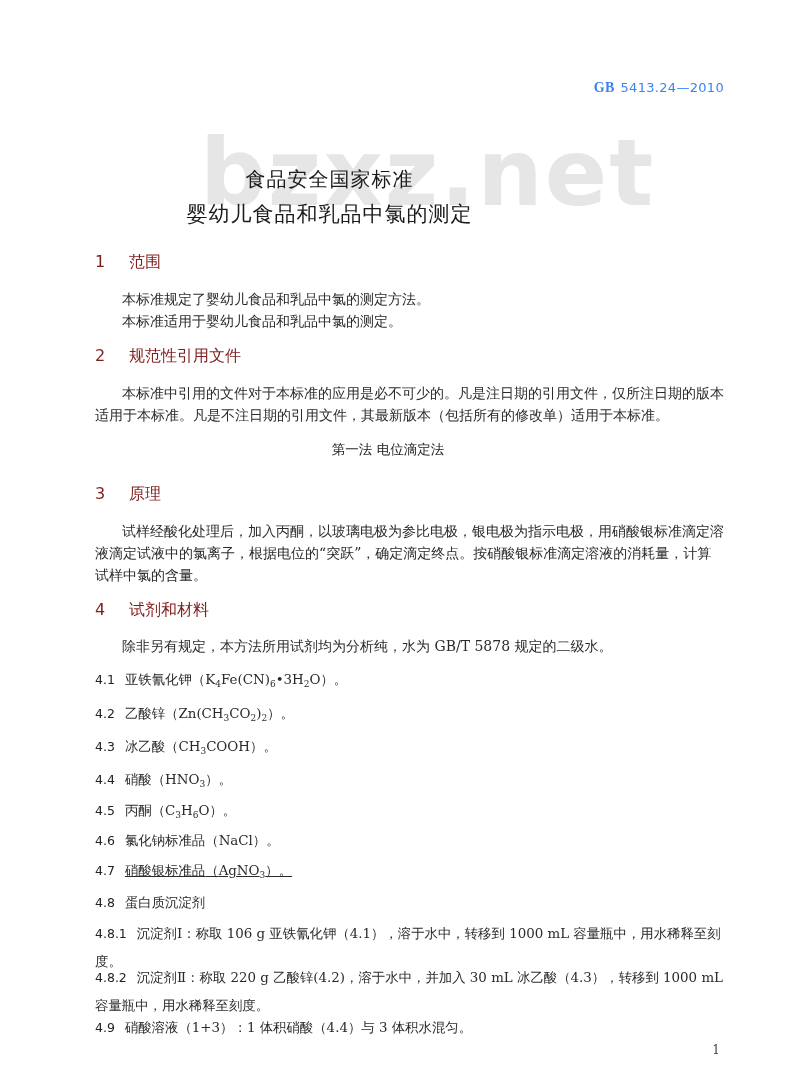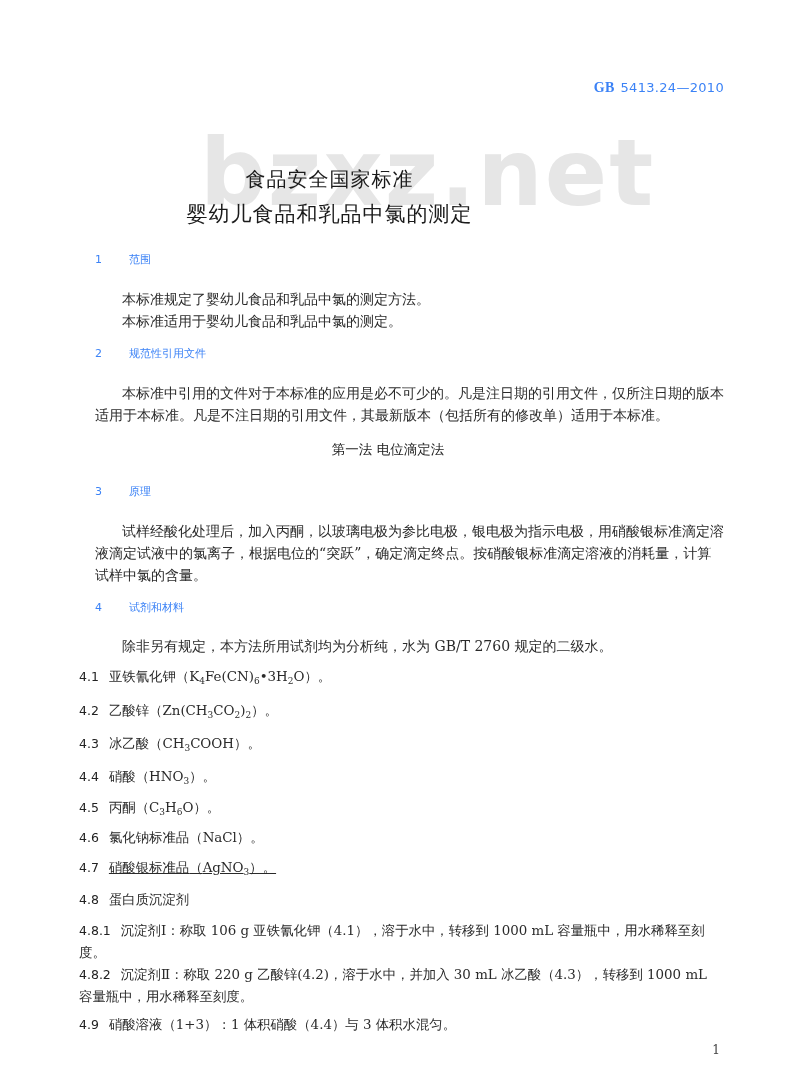--- a/index.html
+++ b/index.html
@@ -3,26 +3,26 @@
   <meta charset="utf-8">
   <style>
     html, body { margin: 0; padding: 0; background: #ffffff; }
     body { width: 800px; height: 1090px; position: relative; overflow: hidden; color: #222; font-family: "DejaVu Serif", "Liberation Serif", serif; }
     .std-code { position: absolute; top: 80px; right: 76px; font-size: 13px; font-family: "DejaVu Sans", sans-serif; color: #3b82f6; letter-spacing: 0.3px; }
     .std-code b { font-family: "Liberation Serif", serif; font-weight: bold; font-size: 14px; margin-right: 6px; }
     .watermark { position: absolute; top: 128px; left: 200px; width: 420px; text-align: center; font-family: "DejaVu Sans", sans-serif; font-weight: bold; font-size: 92px; color: #e6e6e6; letter-spacing: 2px; line-height: 1; z-index: 0; user-select: none; }
     .title { position: absolute; left: 0; width: 659px; text-align: center; font-family: Liberation Serif, serif; z-index: 1; color: #1a1a1a; }
     .title1 { top: 166px; font-size: 20px; letter-spacing: 1px; }
     .title2 { top: 200px; font-size: 21px; letter-spacing: 1px; }
-    .h { position: absolute; left: 95px; font-family: "DejaVu Sans", sans-serif; font-size: 11px; color: #3b82f6; }
+    .h { position: absolute; left: 95px; font-family: "DejaVu Sans", sans-serif; font-size: 16px; color: #7f1d1d; }
     .h .num { display: inline-block; min-width: 22px; margin-right: 12px; }
     .p { position: absolute; left: 95px; width: 630px; font-size: 14px; line-height: 22px; color: #2a2a2a; }
     .indent { text-indent: 27px; }
     .method { position: absolute; top: 441px; left: 0; width: 776px; text-align: center; font-family: "DejaVu Sans", sans-serif; font-size: 13.5px; color: #222; }
-    .item { position: absolute; left: 79px; width: 635px; font-size: 13.4px; line-height: 22px; color: #2a2a2a; }
+    .item { position: absolute; left: 95px; width: 635px; font-size: 13.4px; line-height: 28px; color: #2a2a2a; }
     .item .num { font-family: "DejaVu Sans", sans-serif; font-size: 12.5px; display: inline-block; margin-right: 10px; color: #222; }
     .page-num { position: absolute; top: 1043px; right: 80px; font-size: 12px; color: #444; }
     sub { font-size: 9px; vertical-align: -3px; }
   </style>
 </head>
 <body>
 
 <div class="std-code">
   <b>GB</b><span>5413.24—2010</span>
 </div>
@@ -46,21 +46,21 @@
 <div class="method">第一法  电位滴定法</div>
 
 <div class="h" style="top:484px;">
   <span class="num">3</span><span>原理</span>
 </div>
 <div class="p indent" style="top:520px;">试样经酸化处理后，加入丙酮，以玻璃电极为参比电极，银电极为指示电极，用硝酸银标准滴定溶液滴定试液中的氯离子，根据电位的“突跃”，确定滴定终点。按硝酸银标准滴定溶液的消耗量，计算试样中氯的含量。</div>
 
 <div class="h" style="top:600px;">
   <span class="num">4</span><span>试剂和材料</span>
 </div>
-<div class="p indent" style="top:635px;">除非另有规定，本方法所用试剂均为分析纯，水为 GB/T 2760 规定的二级水。</div>
+<div class="p indent" style="top:635px;">除非另有规定，本方法所用试剂均为分析纯，水为 GB/T 5878 规定的二级水。</div>
 
 <div class="item" style="top:666px;">
   <span class="num">4.1</span><span>亚铁氰化钾</span>（<span class="formula">K<sub>4</sub>Fe(CN)<sub>6</sub>•3H<sub>2</sub>O</span>）。
 </div>
 <div class="item" style="top:700px;">
   <span class="num">4.2</span><span>乙酸锌</span>（<span class="formula">Zn(CH<sub>3</sub>CO<sub>2</sub>)<sub>2</sub></span>）。
 </div>
 <div class="item" style="top:733px;">
   <span class="num">4.3</span><span>冰乙酸</span>（<span class="formula">CH<sub>3</sub>COOH</span>）。
 </div>

